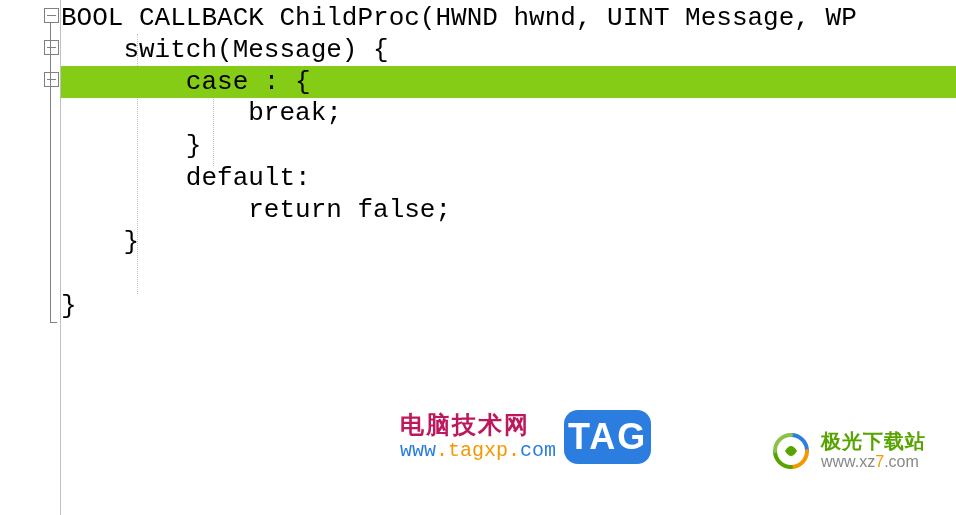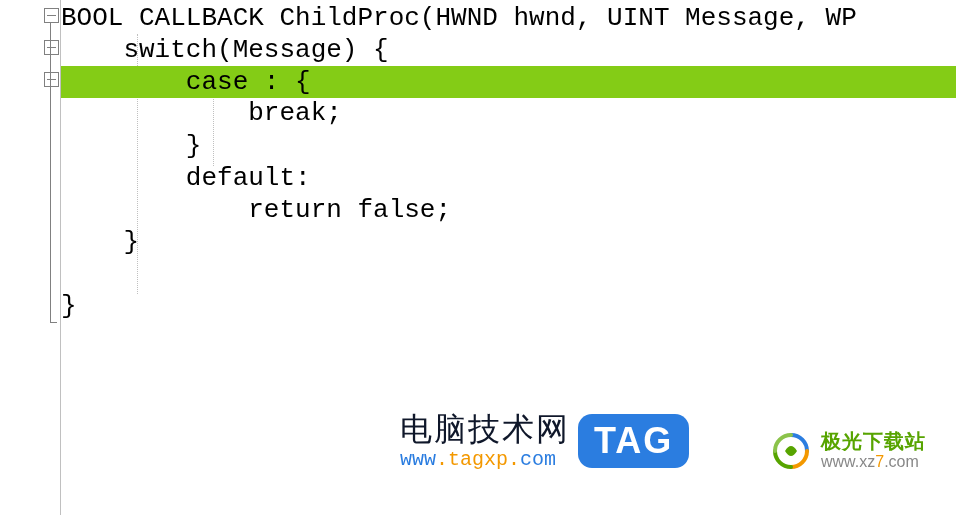--- a/index.html
+++ b/index.html
@@ -9,24 +9,24 @@
   .fold::before,.fold::after{content:"";position:absolute;background:#808080}
   .fold.minus::before{width:9px;height:1px}
   .vline{position:absolute;left:50px;width:1px;background:#808080}
   .end-corner{position:absolute;left:50px;width:7px;height:1px;background:#808080}
   .code{position:relative;flex:1}
   .line{position:absolute;left:0;right:0;height:32px;line-height:32px;white-space:pre}
   .hl{background:#84cc16}
   .indent-guide{position:absolute;top:0;bottom:0;width:1px;border-left:1px dotted #c0c0c0}
   .watermark1{position:absolute;left:400px;top:410px;display:flex;align-items:center;gap:8px}
   .wm-txt{display:flex;flex-direction:column;line-height:1.2}
-  .wm-title{color:#0f172a;font-family:"Microsoft YaHei",sans-serif;font-weight:400;font-size:32px;letter-spacing:2px}
+  .wm-title{color:#be185d;font-family:"Microsoft YaHei",sans-serif;font-weight:700;font-size:24px;letter-spacing:2px}
   .wm-url{color:#2b7de0;font-family:Liberation Mono, monospace;font-size:20px}
   .wm-url .dot{color:#f39800}
-  .tag-badge{background:#2b7de0;border-radius:14px;padding:6px 16px;color:#fff;font-family:"Arial Black",sans-serif;font-weight:900;font-size:36px;letter-spacing:2px}
+  .tag-badge{background:#2b7de0;border-radius:14px;padding:6px 4px;color:#fff;font-family:"Arial Black",sans-serif;font-weight:900;font-size:36px;letter-spacing:2px}
   .watermark2{position:absolute;right:30px;top:430px;display:flex;align-items:flex-end;gap:10px}
   .swirl{width:40px;height:40px}
   .wm2-txt{display:flex;flex-direction:column;line-height:1.15;font-family:"Microsoft YaHei",sans-serif}
   .wm2-title{color:#57a400;font-weight:700;font-size:20px;letter-spacing:1px}
   .wm2-url{color:#888;font-size:16px}
   .wm2-url .seven{color:#f39800}
 </style>
 </head>
 <body>
 

